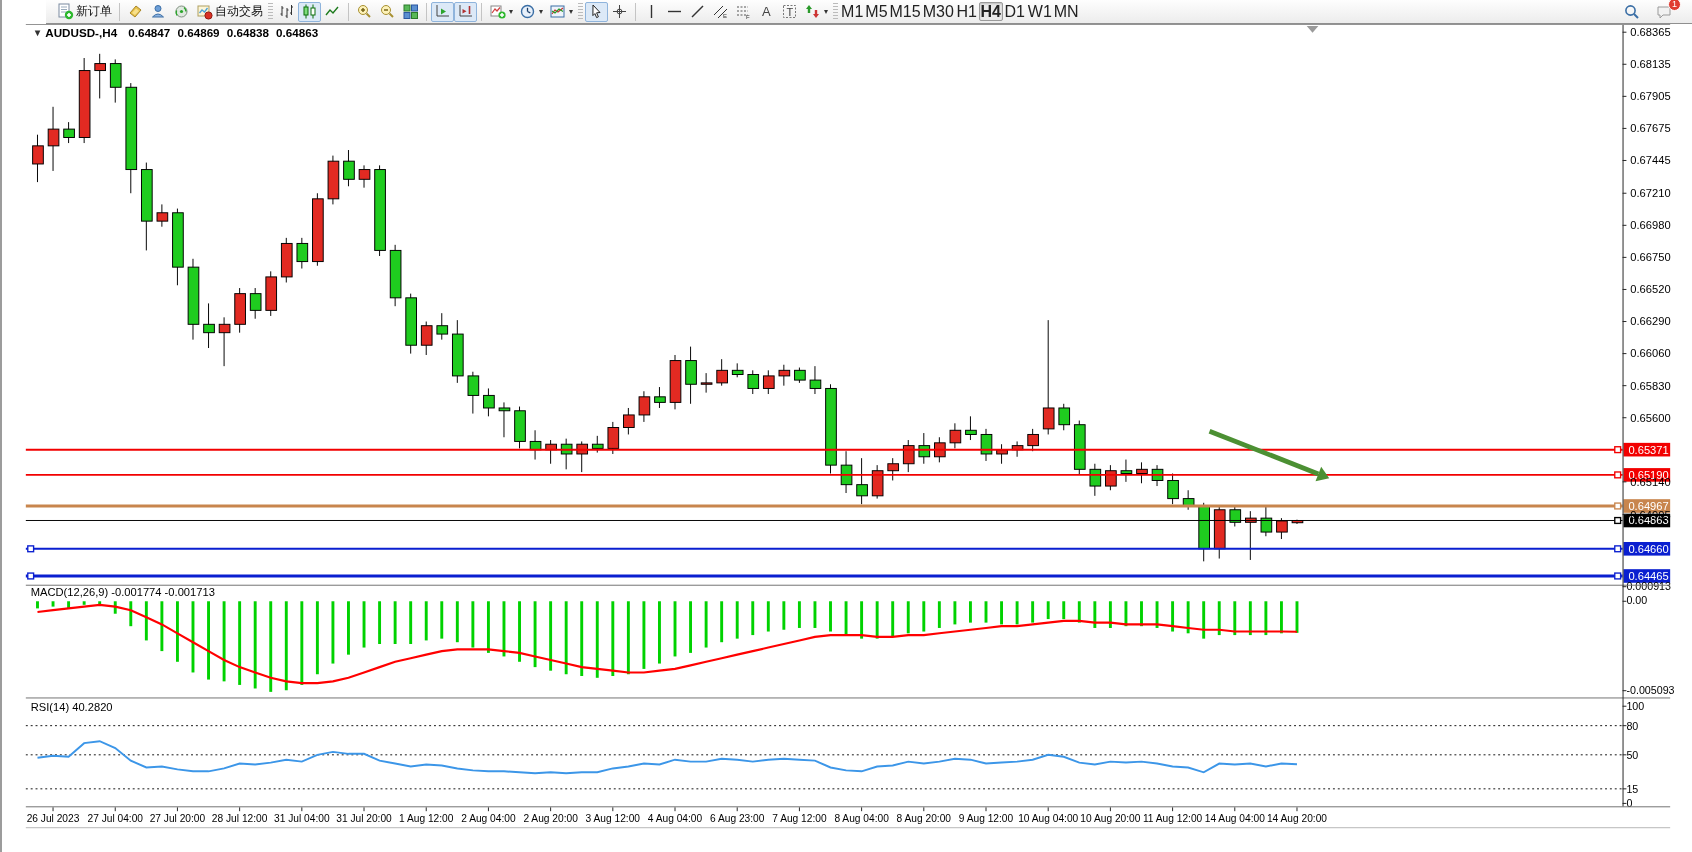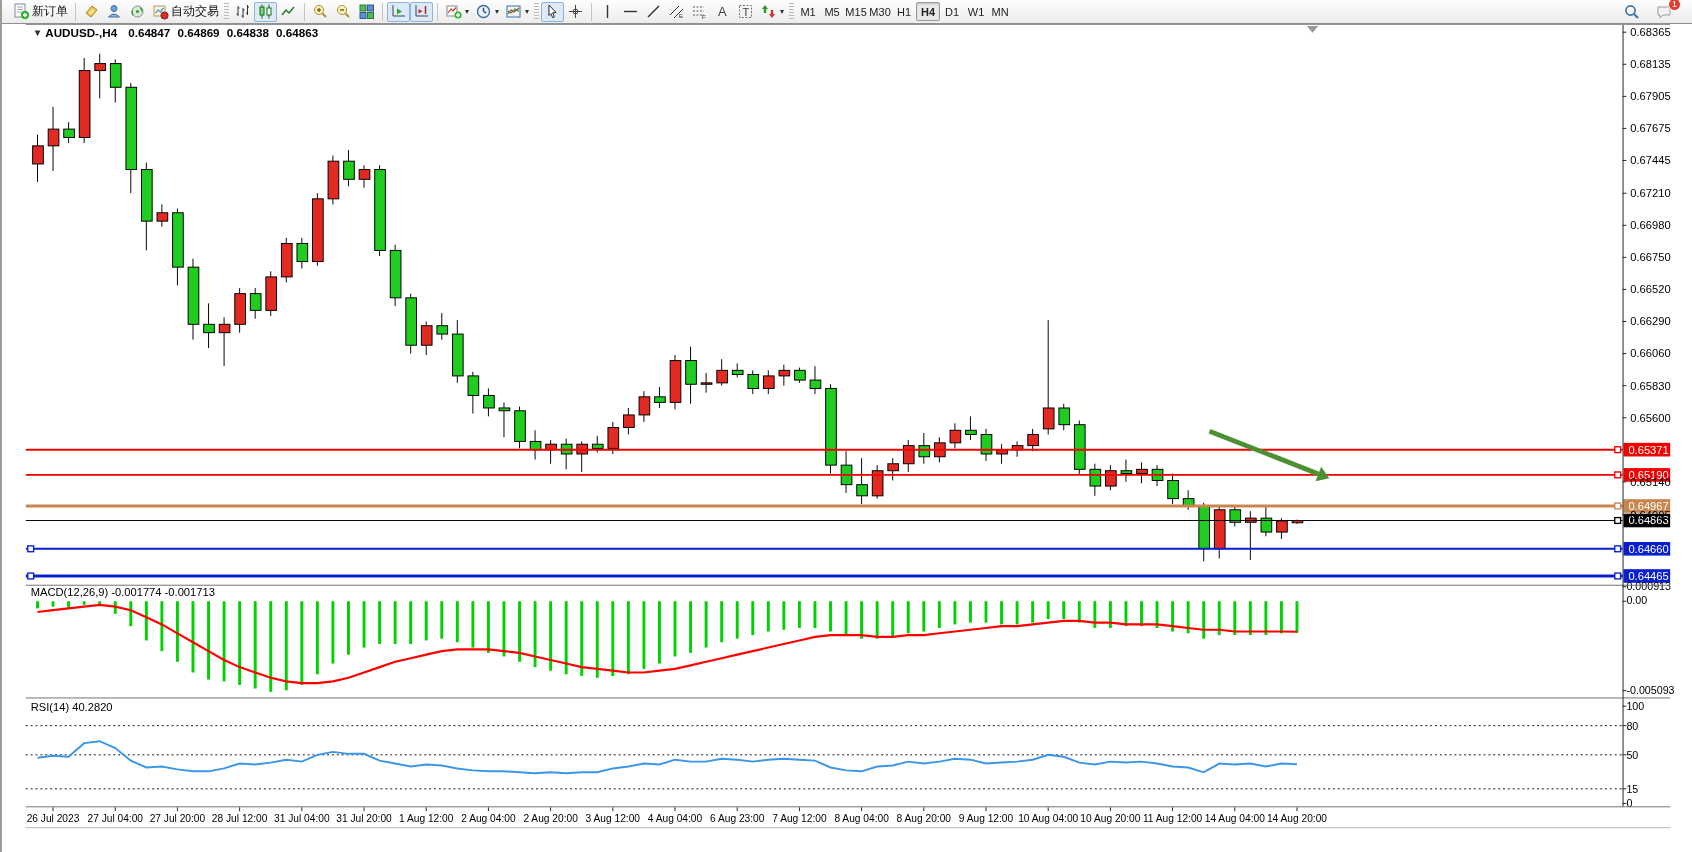--- a/index.html
+++ b/index.html
@@ -1,27 +1,27 @@
 <!DOCTYPE html>
 <html><head>
 <meta charset="utf-8">
 <style>
   html,body{margin:0;padding:0;background:#d8d8d8;}
   *{box-sizing:border-box;}
   body{font-family:"Liberation Sans",sans-serif;}
   .app{width:1692px;height:852px;background:#fff;position:relative;overflow:hidden;border-left:2px solid #9c9c9c;}
   
   .toolbar{height:24px;background:linear-gradient(#fefefe,#ececec);border-bottom:1px solid #8f8f8f;
-           display:flex;align-items:center;padding:0 8px;position:relative;}
+           display:flex;align-items:center;padding:0 8px;position:relative;margin-left:44px;}
   .tbtn{height:20px;min-width:22px;display:flex;align-items:center;justify-content:center;
         border:1px solid transparent;border-radius:2px;padding:0 2px;cursor:default;gap:2px;}
   .tbtn.pressed{background:#dce9f7;border:1px solid #8fb4dc;}
   .tbtn .lbl{font-size:12px;color:#111;white-space:nowrap;}
   .tfbtn{height:19px;min-width:24px;display:flex;align-items:center;justify-content:center;
-         font-size:11px;color:#222;border:1px solid transparent;border-radius:2px;}
+         font-size:16px;color:#222;border:1px solid transparent;border-radius:2px;}
   .tfbtn.pressed{background:#e9e9e9;border:1px solid #9a9a9a;box-shadow:inset 0 1px 2px rgba(0,0,0,.2);font-weight:bold;}
   .sep{width:1px;height:18px;background:#c4c4c4;margin:0 4px;}
   .grip{width:5px;height:18px;margin:0 2px;background:repeating-linear-gradient(#bbb 0 1px,transparent 1px 3px);}
   .caret{font-size:8px;color:#333;margin-left:1px;}
   .tb-right{margin-left:auto;display:flex;align-items:center;gap:8px;padding-right:8px;}
   .chatwrap{position:relative;}
   .badge{position:absolute;top:-5px;right:-6px;background:#e03c31;color:#fff;border-radius:50%;
          width:13px;height:13px;font-size:9px;display:flex;align-items:center;justify-content:center;border:1px solid #fff;}
   
   .chartwrap{position:relative;width:1692px;height:828px;background:#fff;}

